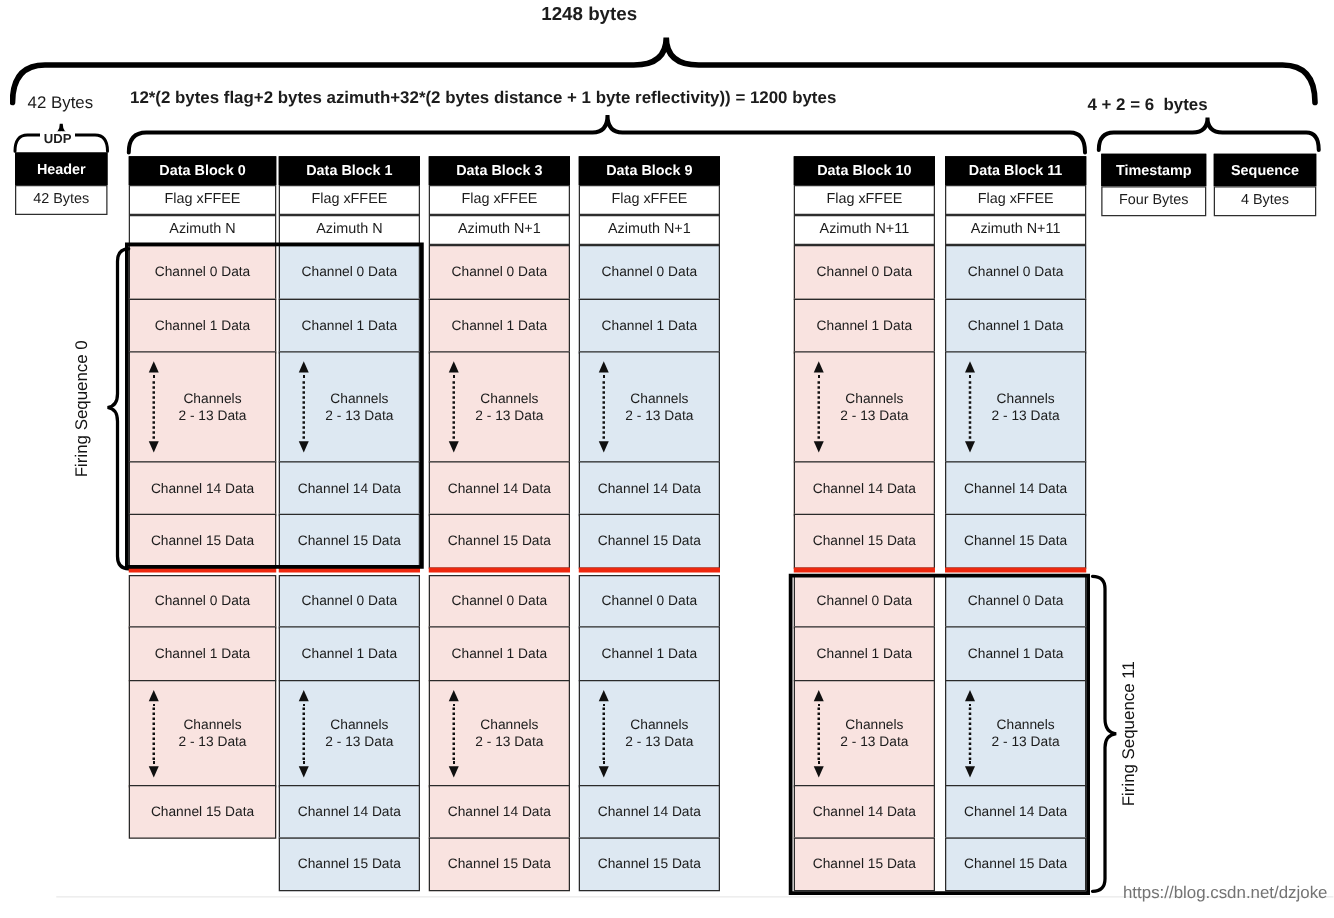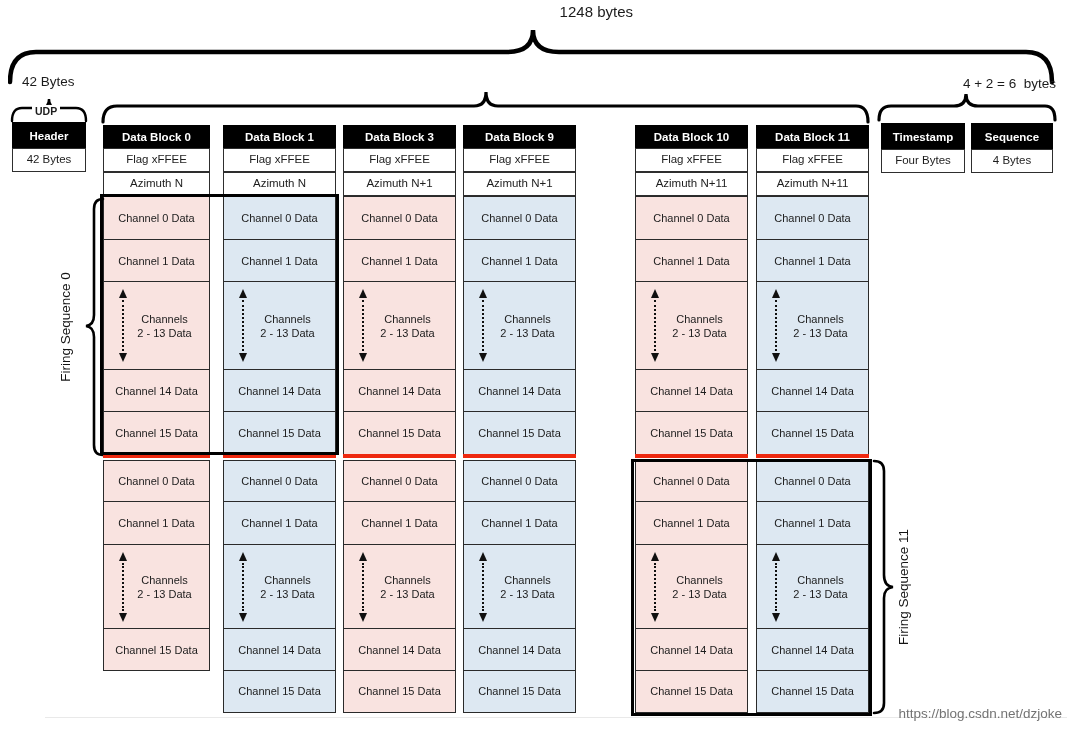--- a/index.html
+++ b/index.html
@@ -1,19 +1,19 @@
 <!DOCTYPE html>
 <html><head>
 <meta charset="utf-8">
 <style>
   html,body{margin:0;padding:0;background:#fff;}
   .canvas{position:relative;width:1067px;height:734px;background:#ffffff;overflow:hidden;
           font-family:"Liberation Sans",sans-serif;color:#1c1c1c;}
   .abs{position:absolute;}
-  .ctr{text-align:right;}
+  .ctr{text-align:left;font-weight:bold;}
   .toplabel{font-size:15px;color:#1c1c1c;}
   .annot{font-size:13.5px;color:#1c1c1c;}
   .pre{white-space:pre;}
 
   
   .col{position:absolute;box-sizing:border-box;}
   .blk-head{box-sizing:border-box;height:23px;line-height:23px;background:#000;color:#fff;
             font-size:11.5px;font-weight:bold;text-align:center;border:1.5px solid #000;}
   .hd26{height:26px;line-height:26px;}
   .blk-cell{box-sizing:border-box;height:24px;line-height:21px;background:#fff;text-align:center;
@@ -44,20 +44,21 @@
 <body>
 
 <div class="canvas">
 
   <div class="abs ctr toplabel" style="left:433px;top:3px;width:200px;">1248 bytes</div>
   <svg class="brace" style="left:8px;top:26px;" width="1048" height="60" viewBox="0 0 1048 60">
     <path d="M 2,56 Q 2,26 28,26 L 499,26 Q 525,26 525,4 Q 525,26 551,26 L 1018,26 Q 1044,26 1044,56" stroke-width="4.5"></path>
   </svg>
 
   <div class="abs annot" style="left:22px;top:74px;">42 Bytes</div>
+  <div class="abs ctr annot" style="left:104px;top:70px;width:764px;">12*(2 bytes flag+2 bytes azimuth+32*(2 bytes distance + 1 byte reflectivity)) = 1200 bytes</div>
   <div class="abs ctr annot pre" style="left:870px;top:76px;width:186px;">4 + 2 = 6  bytes</div>
 
   <svg class="brace" style="left:10px;top:97px;" width="78" height="26" viewBox="0 0 78 26">
     <path d="M 2,24 Q 2,11 12,11 L 31,11 Q 39,11 39,2 Q 39,11 47,11 L 66,11 Q 76,11 76,24" stroke-width="2.4"></path>
   </svg>
   <div class="udp-tag" style="left:32px;top:105px;">UDP</div>
 
   <svg class="brace" style="left:101px;top:90px;" width="770" height="34" viewBox="0 0 770 34">
     <path d="M 2,32 Q 2,16 16,16 L 373,16 Q 385,16 385,2 Q 385,16 397,16 L 755,16 Q 767,16 767,32" stroke-width="3.2"></path>
   </svg>
@@ -65,21 +66,21 @@
   <svg class="brace" style="left:877px;top:92px;" width="182" height="30" viewBox="0 0 182 30">
     <path d="M 2,28 Q 2,14 14,14 L 77,14 Q 89,14 89,2 Q 89,14 101,14 L 168,14 Q 178,14 178,28" stroke-width="3.2"></path>
   </svg>
 
   <div class="col" style="left:12px;top:122px;width:74px;">
     <div class="blk-head hd26">Header</div>
     <div class="blk-cell">42 Bytes</div>
   </div>
 
   <div id="blocks-root">
-      <div class="col" style="left: 103px; top: 125px; width: 107px;">
+      <div class="col" style="left: 103px; top: 125px; width: 118px;">
         <div class="blk-head">Data Block 0</div>
         <div class="blk-cell">Flag xFFEE</div>
         <div class="blk-cell">Azimuth N</div>
         <div class="seq">
           <div class="ch-cell" style="height: 44px; background: rgb(249, 227, 224);">Channel 0 Data</div>
           <div class="ch-cell" style="height: 44px; background: rgb(249, 227, 224);">Channel 1 Data</div>
           <div class="ch-cell ch-mid" style="height: 89px; background: rgb(249, 227, 224);">
             <div class="arrow">
               <div class="arr-up"></div>
               <div class="arr-line"></div>

